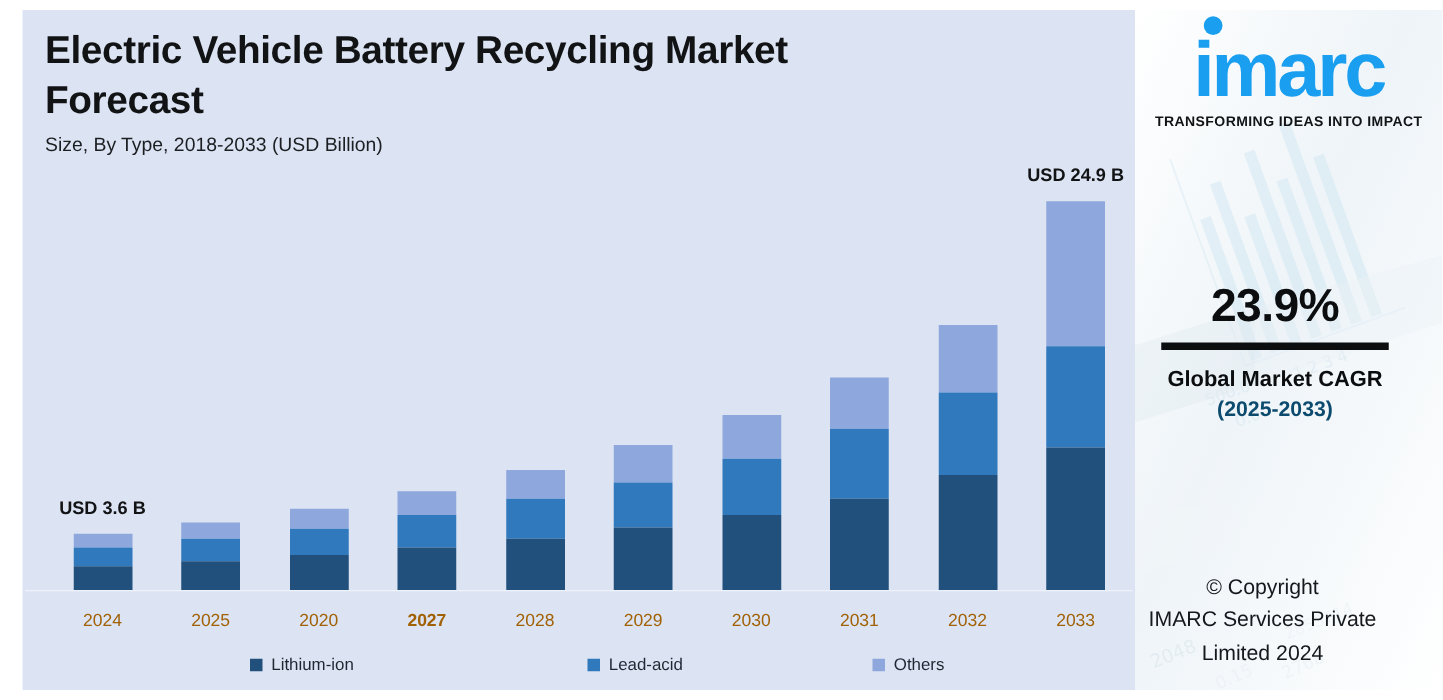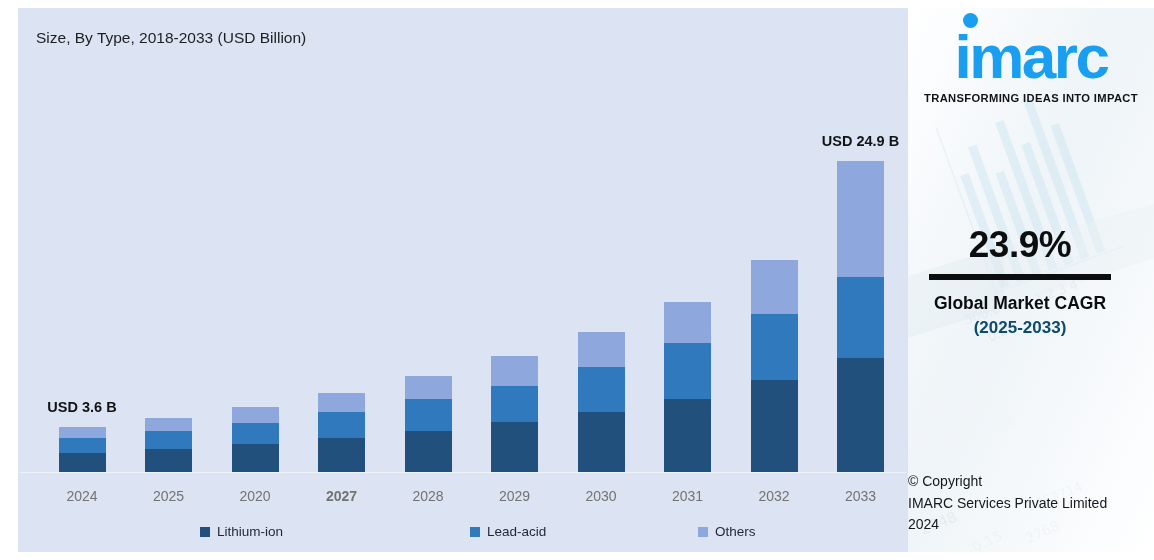--- a/index.html
+++ b/index.html
@@ -69,21 +69,21 @@
     white-space: nowrap;
     text-align: center;
   }
 
   .xtick {
     position: absolute;
     top: 480px;
     width: 88px;
     text-align: center;
     font-size: 14px;
-    color: #737373;
+    color: #a16207;
   }
 
   
   #legend {
     position: absolute;
     left: 0; top: 512px;
     width: 890px;
     height: 28px;
   }
   .legend-item {
@@ -147,33 +147,35 @@
   }
   #cagr-caption {
     font-size: 17.5px; font-weight: bold; color: #0b0d0f; line-height: 1.45;
   }
   #cagr-period {
     font-size: 17px; font-weight: bold; color: #0c4a6e; line-height: 1.45;
   }
 
   #copyright-block {
     position: absolute; left: 0; bottom: 16px; width: 204px;
-    font-size: 14px;
+    text-align: center;
+    font-size: 17px;
     color: #15181c;
     line-height: 1.55;
   }
 </style>
 </head>
 <body>
 
 <div id="page">
 
   <div id="chart-panel">
 
     <div id="title-block">
+      <div id="chart-title">Electric Vehicle Battery Recycling Market Forecast</div>
       <div id="chart-subtitle">Size, By Type, 2018-2033 (USD Billion)</div>
     </div>
 
     <div id="plot">
       <div id="baseline"></div>
       <div id="bars">
           <div class="bar-group" style="left: 20px;">
             <div class="bar-stack">
               <div class="bar-seg seg-others" style="height: 11.1161px; background: rgb(142, 168, 221);"></div>
               <div class="bar-seg seg-lead" style="height: 14.7382px; background: rgb(48, 121, 189);"></div>

